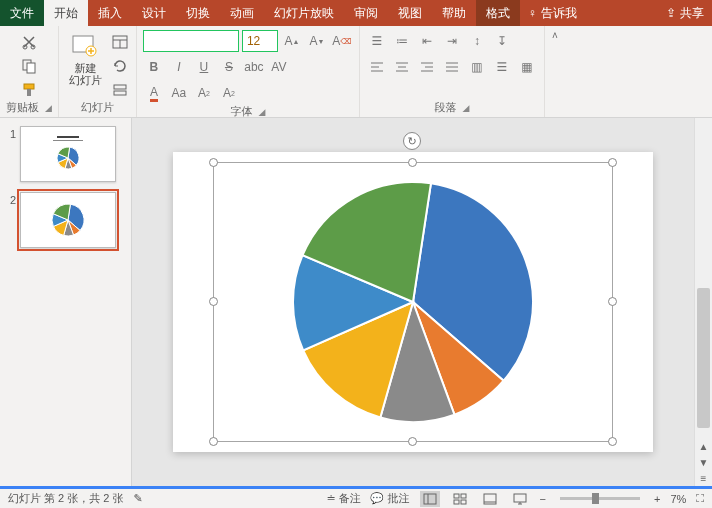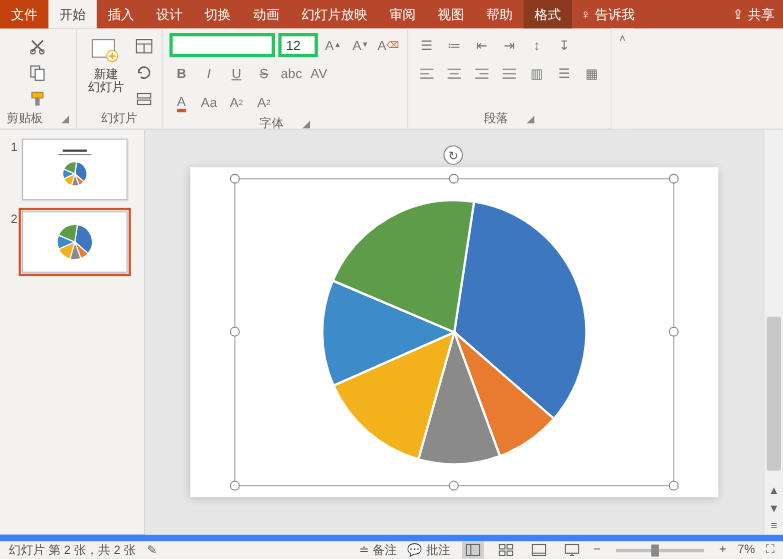--- a/index.html
+++ b/index.html
@@ -1,56 +1,56 @@
 <!DOCTYPE html>
 <html><head>
 <meta charset="utf-8">
 <style>
 * { margin: 0; padding: 0; box-sizing: border-box; font-family: "Microsoft YaHei", "Segoe UI", sans-serif; }
 body { width: 712px; height: 508px; background: #e6e6e6; overflow: hidden; font-size: 12px; color: #444; display: flex; flex-direction: column; }
 .tabbar { background: #b7472a; height: 26px; display: flex; align-items: stretch; color: #fff; }
 .tab { padding: 0 10px; display: flex; align-items: center; font-size: 12px; cursor: pointer; }
-.tab.file { background: #c2410c; }
+.tab.file { background: #14532d; }
 .tab.active { background: #f3f2f1; color: #444; }
 .tab.context { background: #8b3a1e; }
 .tabbar .spacer { flex: 1; }
 .tabbar .icon-label { display: flex; align-items: center; gap: 4px; padding: 0 8px; }
 .ribbon { background: #f3f2f1; height: 92px; border-bottom: 1px solid #d4d4d4; display: flex; }
 .group { border-right: 1px solid #e1dfdd; padding: 2px 6px 0 6px; display: flex; flex-direction: column; align-items: center; justify-content: space-between; }
 .group-body { flex: 1; display: flex; align-items: flex-start; gap: 4px; padding-top: 2px; }
-.group-label { font-size: 11px; color: #666; text-align: center; padding-bottom: 2px; display: flex; align-items: center; gap: 17px; justify-content: center; width: 100%; }
+.group-label { font-size: 11px; color: #666; text-align: center; padding-bottom: 2px; display: flex; align-items: center; gap: 6px; justify-content: center; width: 100%; }
 .dlg-launch { font-size: 9px; color: #888; }
 .bigbtn { display: flex; flex-direction: column; align-items: center; gap: 2px; padding: 2px 4px; cursor: pointer; }
 .bigbtn .ic { width: 28px; height: 28px; display: flex; align-items: center; justify-content: center; }
 .bigbtn .lbl { font-size: 11px; line-height: 12px; text-align: center; white-space: pre; }
 .smcol { display: flex; flex-direction: column; gap: 4px; padding-top: 2px; }
 .smcol .sm { width: 20px; height: 20px; display: flex; align-items: center; justify-content: center; cursor: pointer; color: #666; }
 .font-group .row { display: flex; align-items: center; gap: 3px; }
-.font-box { height: 22px; border: 3px solid #22c55e; background: #fff; display: flex; align-items: center; padding: 0 4px; color: #14532d; }
+.font-box { height: 22px; border: 1px solid #22c55e; background: #fff; display: flex; align-items: center; padding: 0 4px; color: #a16207; }
 .font-name { width: 96px; }
 .font-size { width: 36px; }
 .fg-body { display: flex; flex-direction: column; gap: 4px; }
 .icon-btn { width: 22px; height: 22px; display: flex; align-items: center; justify-content: center; color: #777; cursor: pointer; font-size: 12px; }
 .para-body { display: flex; flex-direction: column; gap: 4px; }
 .collapse { width: 20px; background: #f3f2f1; display: flex; align-items: flex-start; justify-content: center; padding-top: 4px; }
 .content { flex: 1; display: flex; min-height: 0; }
 .thumbs { width: 132px; background: #f3f2f1; border-right: 1px solid #d4d4d4; padding: 8px 4px; overflow: hidden; }
 .thumb-row { display: flex; align-items: flex-start; gap: 4px; margin-bottom: 10px; }
 .thumb-num { width: 12px; font-size: 11px; color: #555; text-align: right; padding-top: 2px; }
 .thumb { width: 96px; height: 56px; background: #fff; border: 1px solid #bbb; box-shadow: 0 1px 2px rgba(0,0,0,0.15); display: flex; align-items: center; justify-content: center; position: relative; }
 .thumb.sel { outline: 2px solid #d35230; outline-offset: 1px; }
 .stage { flex: 1; background: #e6e6e6; position: relative; overflow: hidden; display: flex; align-items: center; justify-content: center; }
 .slide { width: 480px; height: 300px; background: #fff; box-shadow: 0 2px 8px rgba(0,0,0,0.2); position: relative; display: flex; align-items: center; justify-content: center; }
 .sel-box { position: absolute; border: 1px solid #a6a6a6; }
 .handle { position: absolute; width: 9px; height: 9px; background: #fff; border: 1px solid #888; border-radius: 50%; }
 .rot-handle { position: absolute; width: 18px; height: 18px; background: #fff; border: 1px solid #888; border-radius: 50%; display: flex; align-items: center; justify-content: center; font-size: 11px; color: #666; }
 .vscroll { width: 18px; background: #f0f0f0; border-left: 1px solid #ddd; position: relative; }
 .vscroll .track-thumb { position: absolute; left: 2px; right: 2px; top: 170px; height: 140px; background: #c8c8c8; border-radius: 2px; }
 .vscroll .arrow { position: absolute; left: 0; right: 0; height: 16px; display: flex; align-items: center; justify-content: center; color: #666; font-size: 10px; }
-.statusbar { height: 22px; background: #f3f2f1; border-top: 6px solid #3b82f6; display: flex; align-items: center; padding: 0 8px; font-size: 11px; color: #555; gap: 10px; }
+.statusbar { height: 22px; background: #f3f2f1; border-top: 3px solid #3b82f6; display: flex; align-items: center; padding: 0 8px; font-size: 11px; color: #555; gap: 10px; }
 .statusbar .spacer { flex: 1; }
 .viewbtn { width: 20px; height: 16px; display: flex; align-items: center; justify-content: center; cursor: pointer; color: #666; }
 .viewbtn.active { background: #d0d0d0; }
 .zoom-slider { width: 80px; height: 3px; background: #c0c0c0; position: relative; margin: 0 4px; }
 .zoom-slider .zthumb { position: absolute; width: 7px; height: 11px; background: #888; top: -4px; left: 32px; }
 svg { display: block; }
 </style>
 </head>
 <body>
 

